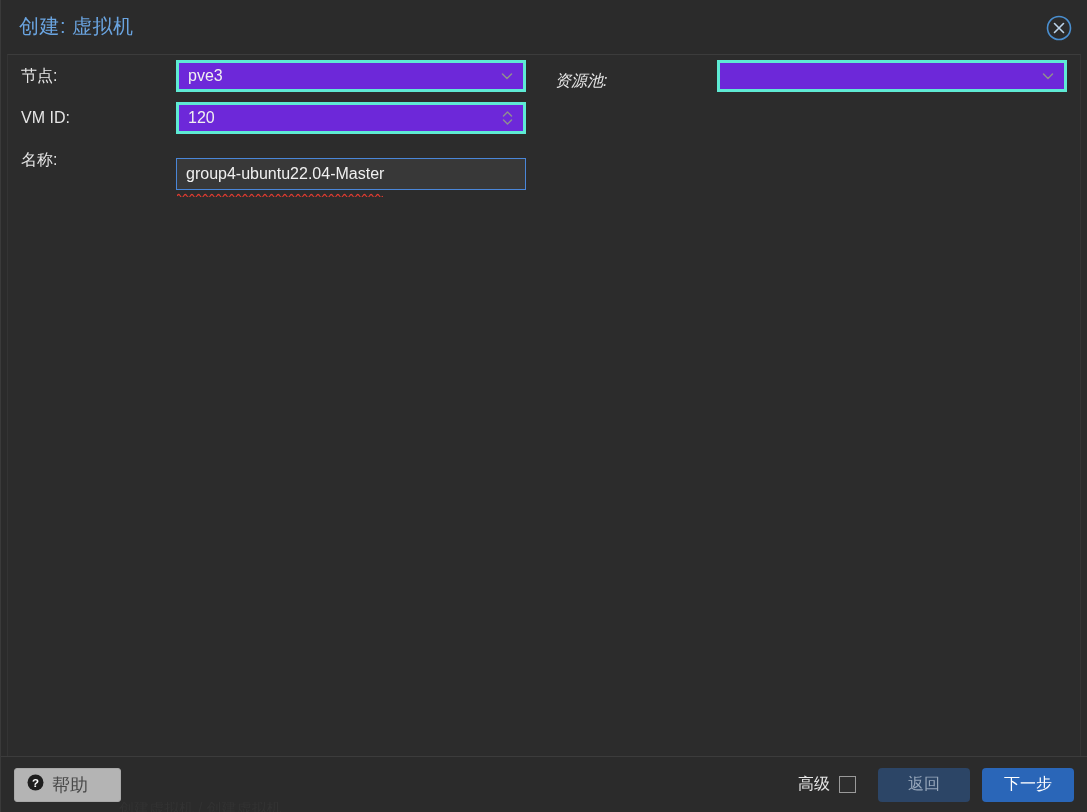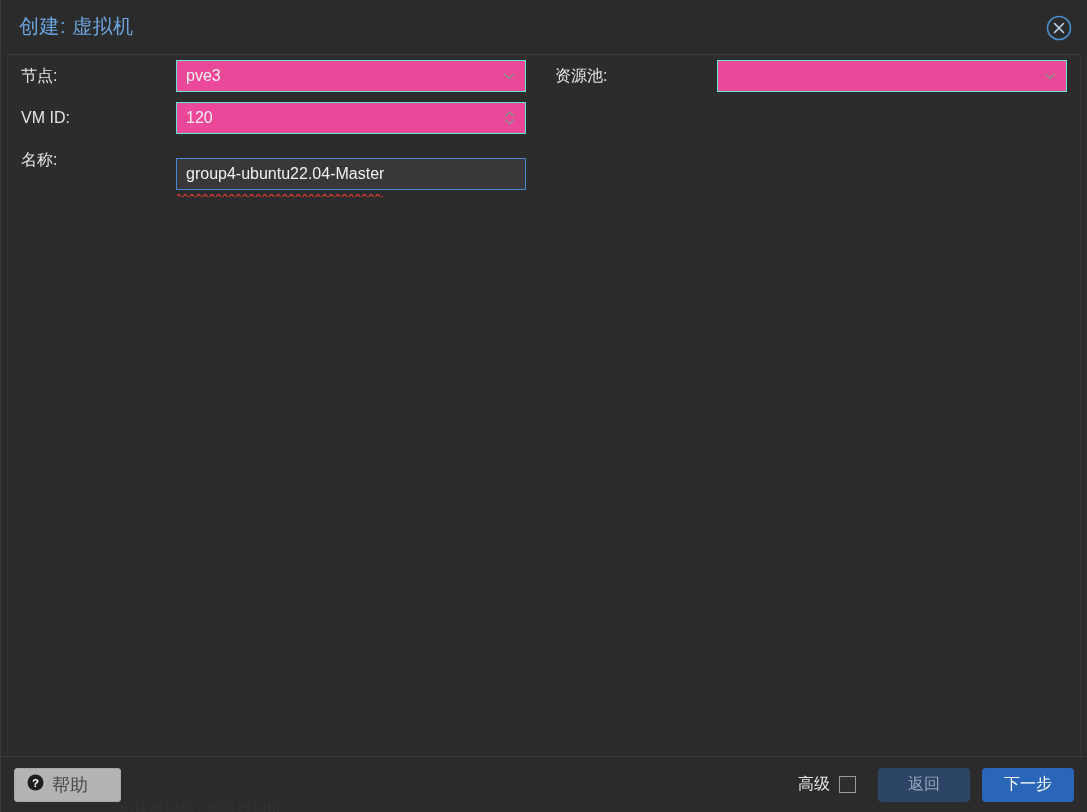--- a/index.html
+++ b/index.html
@@ -96,38 +96,38 @@
     position: absolute;
     left: 0; top: 0;
     width: 100%;
   }
   .form-row {
     display: flex;
     align-items: center;
     height: 42px;
   }
   .col-left  { width: 534px; display: flex; align-items: center; }
-  .col-right { width: 534px; display: flex; align-items: center; }
+  .col-right { width: 534px; display: flex; align-items: flex-end; font-style: italic; }
 
   .field-label {
     width: 168px;
     padding-left: 13px;
     box-sizing: border-box;
     font-size: 16px;
     color: #e6e6e6;
     white-space: nowrap;
   }
   .field-label.right-col { width: 175px; }
 
   .ctl {
     position: relative;
     height: 32px;
     box-sizing: border-box;
-    background: #ec4899;
-    border: 1px solid #5eead4;
+    background: #6d28d9;
+    border: 3px solid #5eead4;
     display: flex;
     align-items: center;
     color: #f0f0f0;
     font-size: 16px;
   }
   .ctl .val { padding-left: 9px; white-space: nowrap; }
 
   .ctl.select { width: 350px; }
   .ctl.select.pool { width: 350px; }
   .ctl.spin { width: 350px; align-items: center; }

